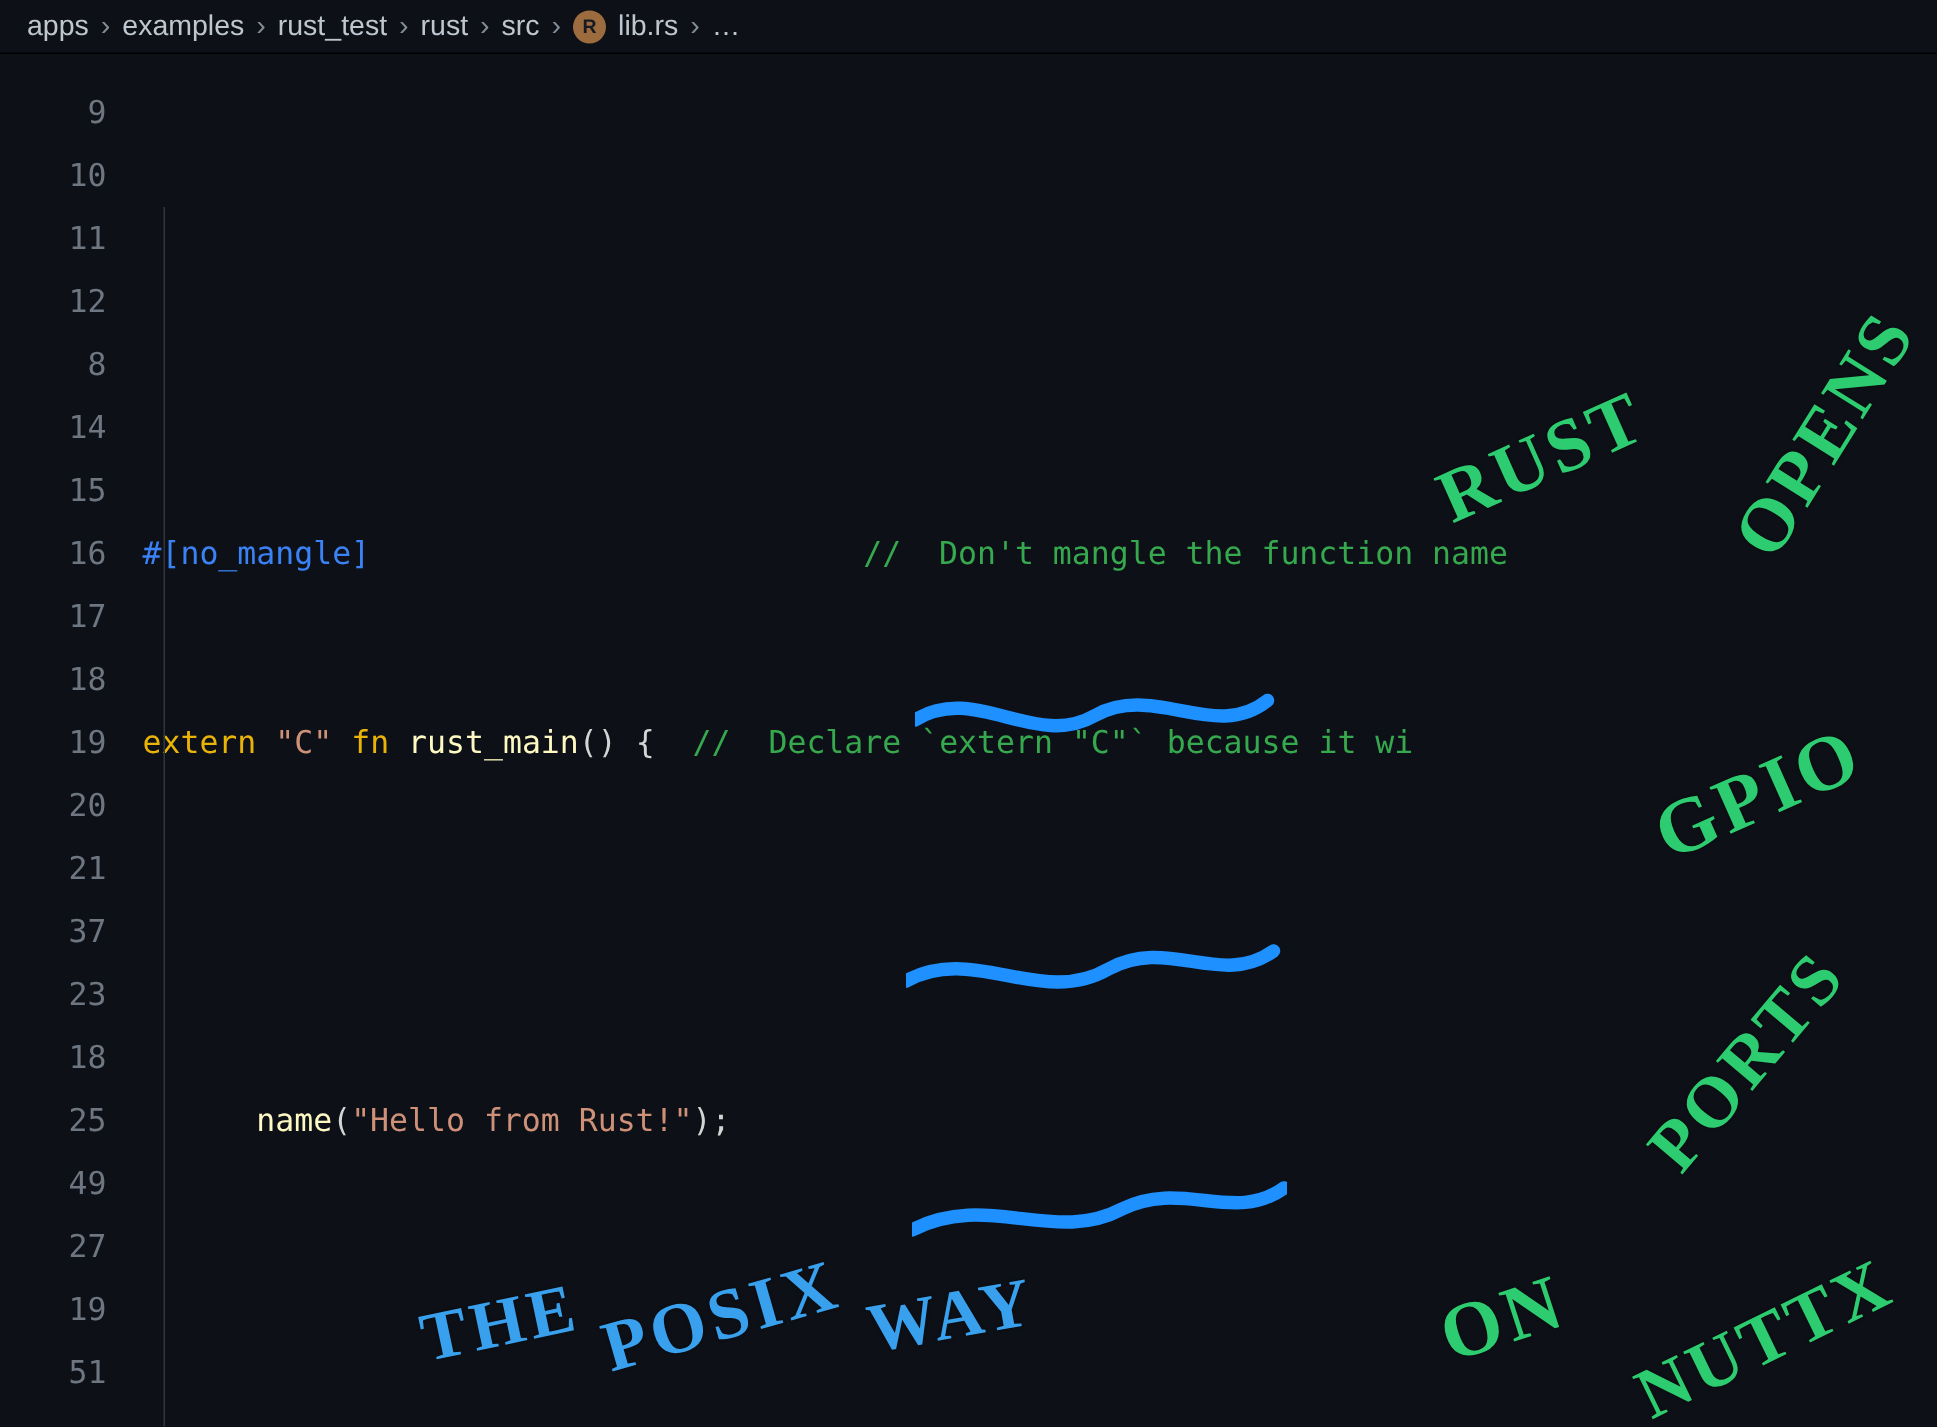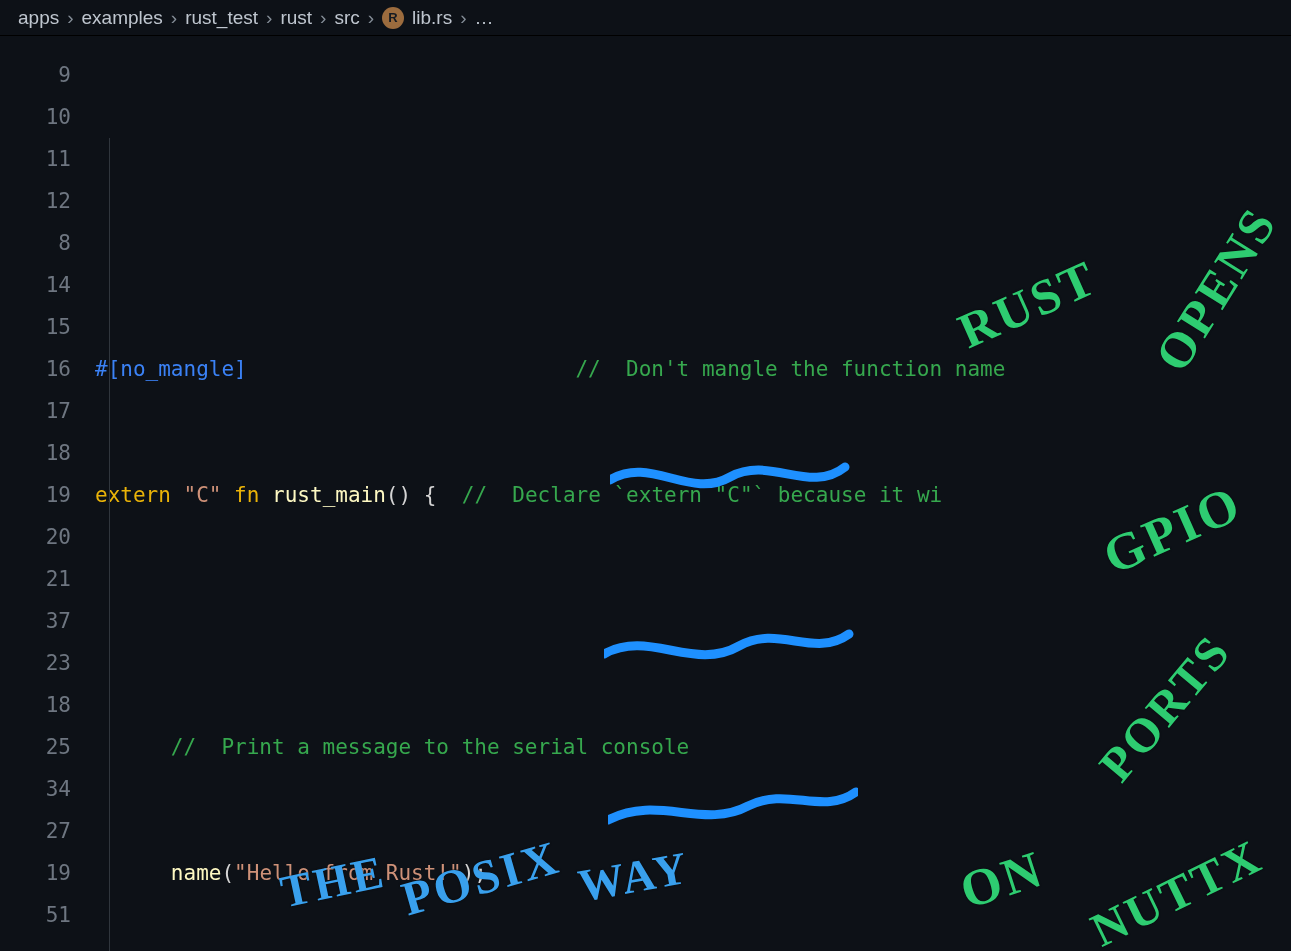--- a/index.html
+++ b/index.html
@@ -108,34 +108,33 @@
       <div>16</div>
       <div>17</div>
       <div>18</div>
       <div>19</div>
       <div>20</div>
       <div>21</div>
       <div>37</div>
       <div>23</div>
       <div>18</div>
       <div>25</div>
-      <div>34</div>
+      <div>49</div>
       <div>27</div>
       <div>19</div>
       <div>51</div>
     </div>
 
   <div class="code">
     <div class="indent-guide"></div>
 
     <div class="line"></div>
     <div class="line"><span class="t-white">#[no_mangle]</span><span>                          </span><span class="t-comment">//  Don't mangle the function name</span></div>
     <div class="line"><span class="t-kw">extern</span> <span class="t-str">"C"</span> <span class="t-kw">fn</span> <span class="t-fn">rust_main</span><span class="t-punct">() {</span>  <span class="t-comment">//  Declare `extern "C"` because it wi</span></div>
     <div class="line"></div>
-    <div class="line">      <span class="t-comment">//  Print a message to the serial console</span></div>
     <div class="line">      <span class="t-fn">name</span><span class="t-punct">(</span><span class="t-str">"Hello from Rust!"</span><span class="t-punct">);</span></div>
     
     
     
     
     
     
     
     
     

